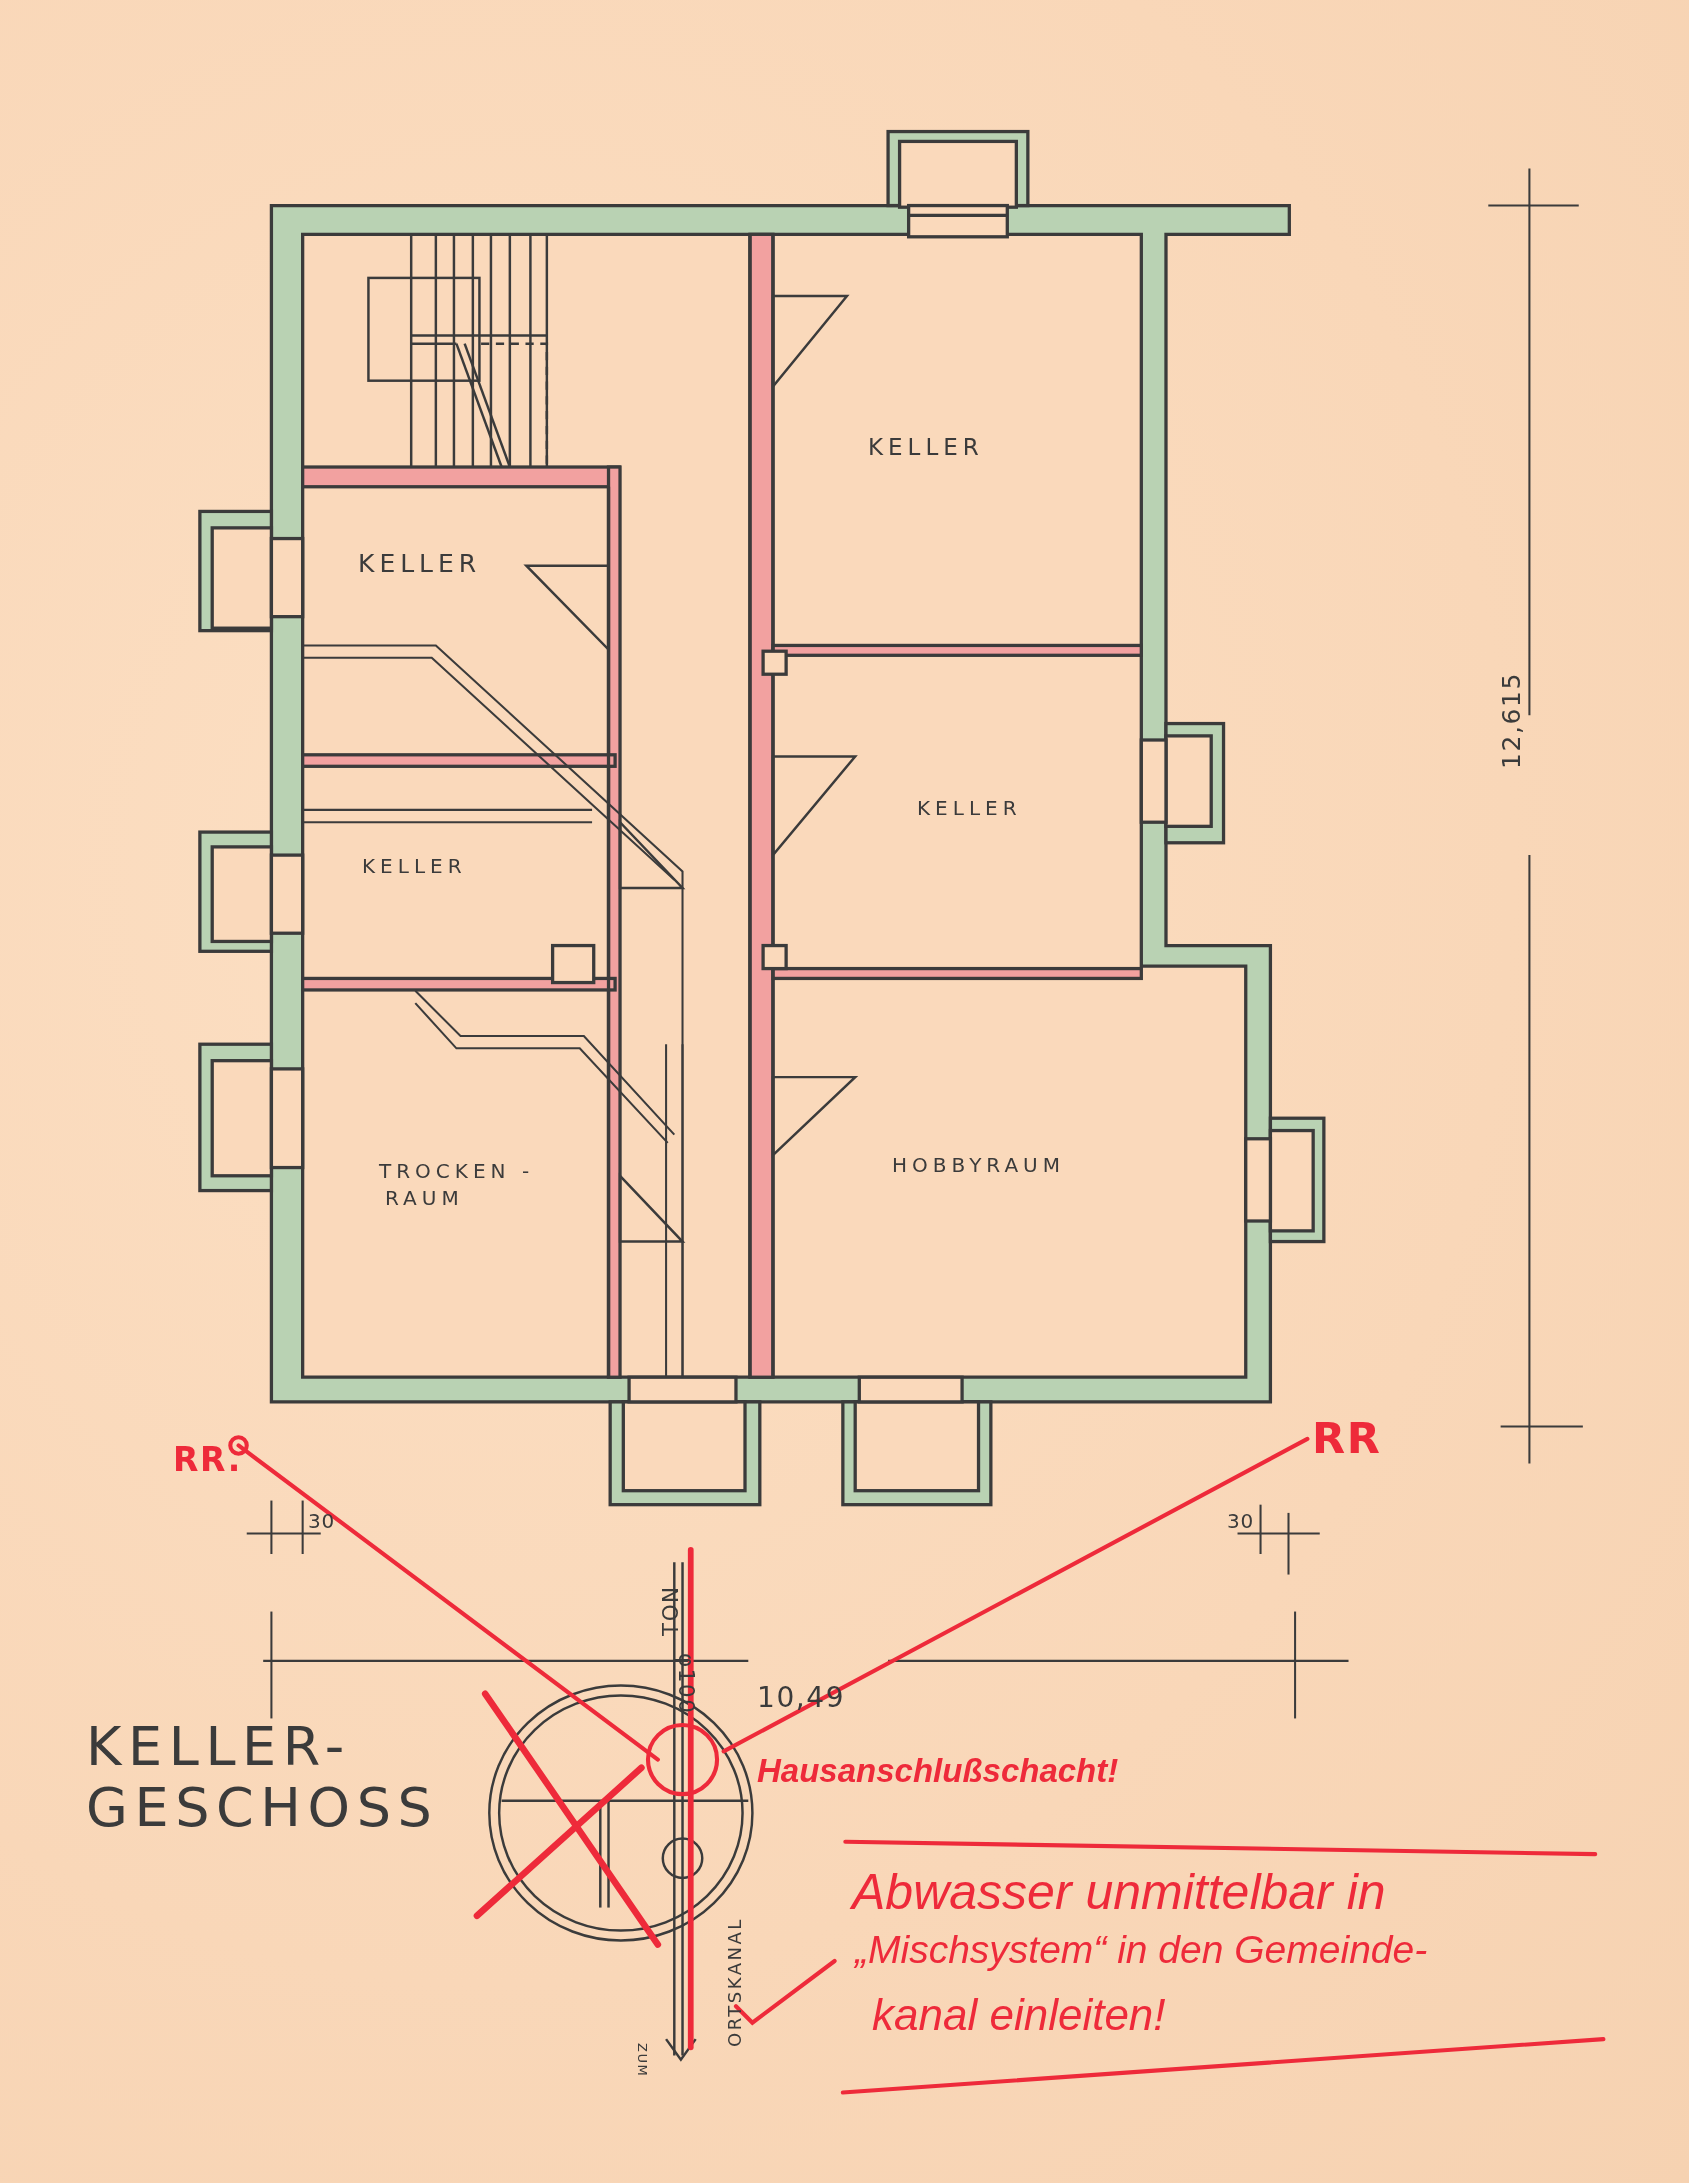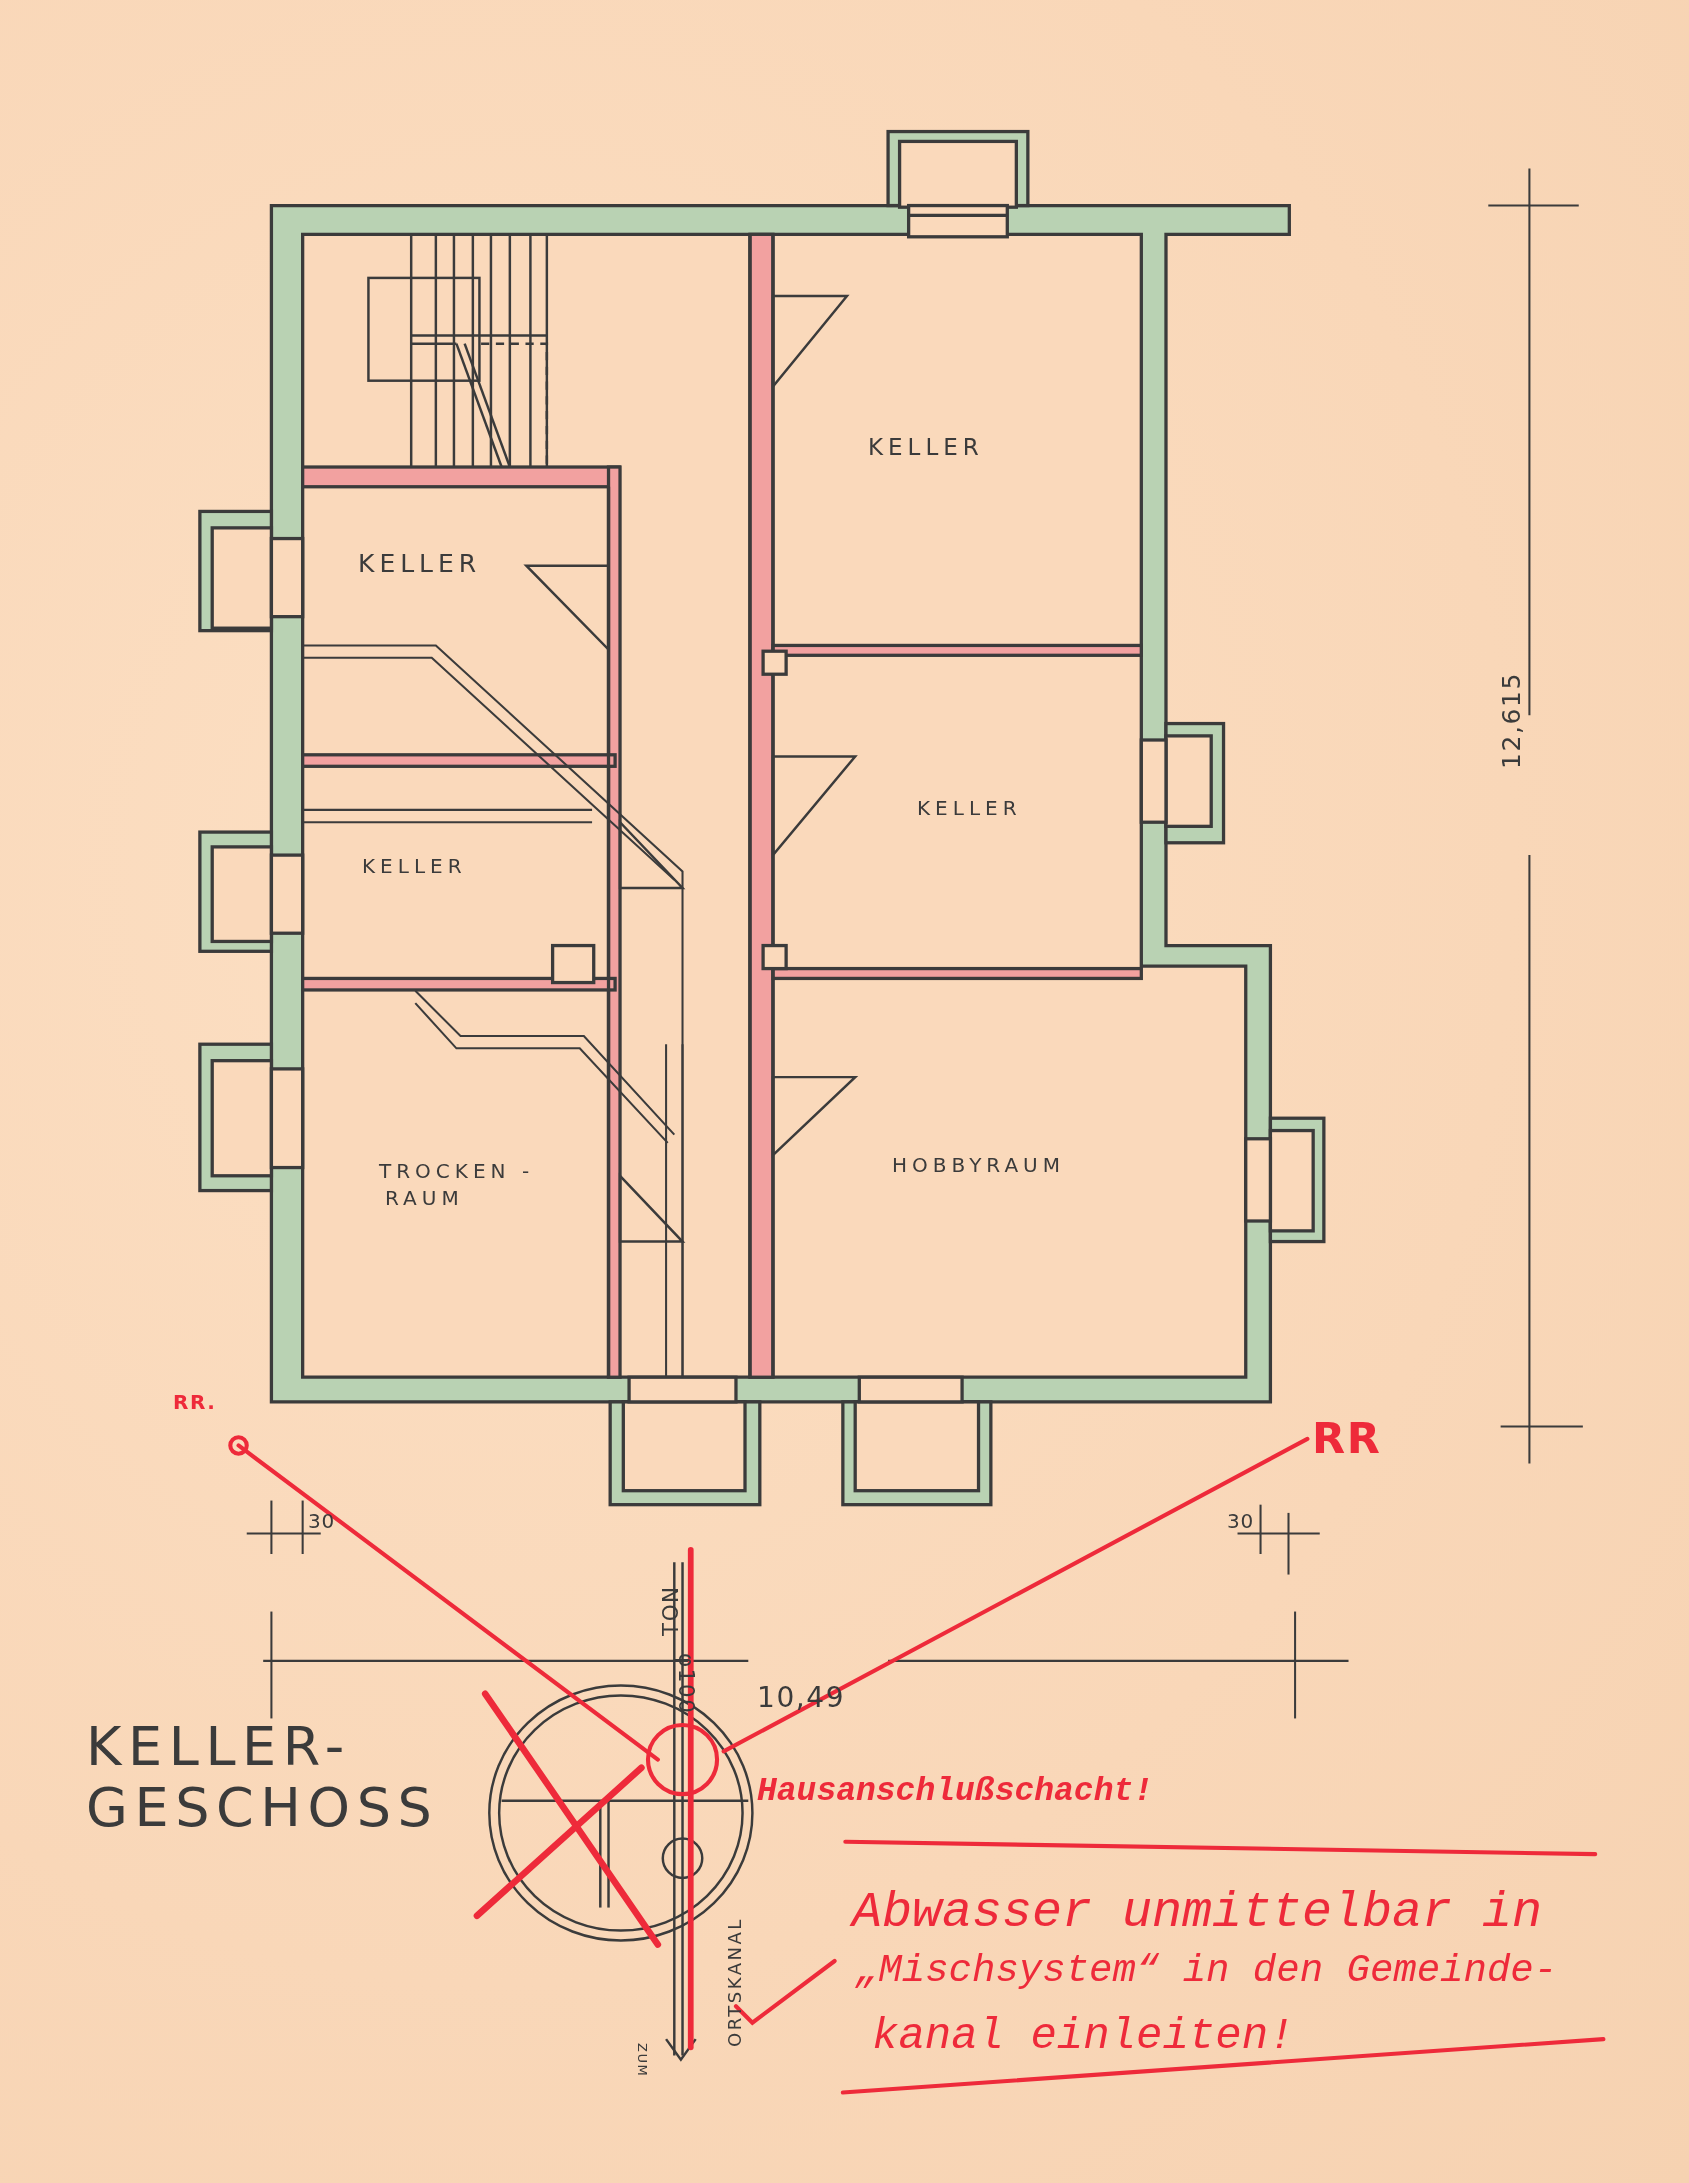--- a/index.html
+++ b/index.html
@@ -2,21 +2,21 @@
 <html style="font-size:13px"><head>
 <meta charset="utf-8">
 <style>
   html,body{margin:0;padding:0;}
   body{width:1689px;height:2183px;background:#fbdcbe;overflow:hidden;position:relative;font-family:"DejaVu Sans",sans-serif;}
   #paper{position:absolute;left:0;top:0;width:1689px;height:2183px;
     background:radial-gradient(ellipse at 30% 40%,#fcdfc3 0%,#f9d7b8 60%,#f6d2b1 100%);}
   svg{position:absolute;left:0;top:0;}
   .lbl{position:absolute;color:#3b3b3b;letter-spacing:5px;font-family:"DejaVu Sans",sans-serif;white-space:nowrap;}
   .red{color:#ee2a3a;}
-  .hand{font-family:Liberation Mono, monospace;font-style:italic;margin-top:21px;}
+  .hand{font-family:Liberation Sans, sans-serif;font-style:italic;}
 </style>
 </head>
 <body>
 
 <div id="paper"></div>
 
 <svg width="1689" height="2183" viewBox="0 0 2054 2655">
   <g stroke="#3b3b3b" stroke-width="4" fill="none">
 
     <path d="M330,250 L1568,250 L1568,285 L1418,285 L1418,1150 L1545,1150 L1545,1705 L1225,1705 L1225,1705 L925,1705 L925,1705 L330,1705 Z" fill="#b9d2b3"></path>
@@ -178,19 +178,19 @@
 <div class="lbl" style="left:757px;top:1641px;font-size:28px;letter-spacing:1.6px;margin-top:40px;">10,49</div>
 <div class="lbl" style="left:1497px;top:769px;font-size:25px;letter-spacing:1.6px;transform:rotate(-90deg);transform-origin:left top;">12,615</div>
 <div class="lbl" style="left:308px;top:1509px;font-size:20px;letter-spacing:0.8px;">30</div>
 <div class="lbl" style="left:1227px;top:1509px;font-size:20px;letter-spacing:0.8px;">30</div>
 
 <div class="lbl" style="left:658px;top:1636px;font-size:21.4px;letter-spacing:1.6px;transform:rotate(-90deg);transform-origin:left top;">TON</div>
 <div class="lbl" style="left:699px;top:1653px;font-size:21.4px;letter-spacing:1.6px;transform:rotate(90deg);transform-origin:left top;">φ100</div>
 <div class="lbl" style="left:650px;top:2043px;font-size:13px;letter-spacing:1.6px;transform:rotate(90deg);transform-origin:left top;">ZUM</div>
 <div class="lbl" style="left:724px;top:1850px;font-size:18px;letter-spacing:2.5px;transform:rotate(-90deg);transform-origin:left top;margin-top:197px;">ORTSKANAL</div>
 
-<div class="lbl red" style="left:173px;top:1390px;font-size:20px;font-weight:bold;letter-spacing:1.6px;">RR.</div>
+<div class="lbl red" style="left:173px;top:1440px;font-size:33px;font-weight:bold;letter-spacing:1.6px;">RR.</div>
 <div class="lbl red" style="left:1312px;top:1413px;font-size:43px;font-weight:bold;letter-spacing:1.6px;">RR</div>
 <div class="lbl red hand" style="left:757px;top:1752px;font-size:33px;font-weight:bold;letter-spacing:0;">Hausanschlußschacht!</div>
 <div class="lbl red hand" style="left:852px;top:1863px;font-size:50px;letter-spacing:0;">Abwasser unmittelbar in</div>
 <div class="lbl red hand" style="left:855px;top:1928px;font-size:39px;letter-spacing:0;">„Mischsystem“ in den Gemeinde-</div>
 <div class="lbl red hand" style="left:872px;top:1990px;font-size:44px;letter-spacing:0;">kanal einleiten!</div>
 
 
 </body></html>

